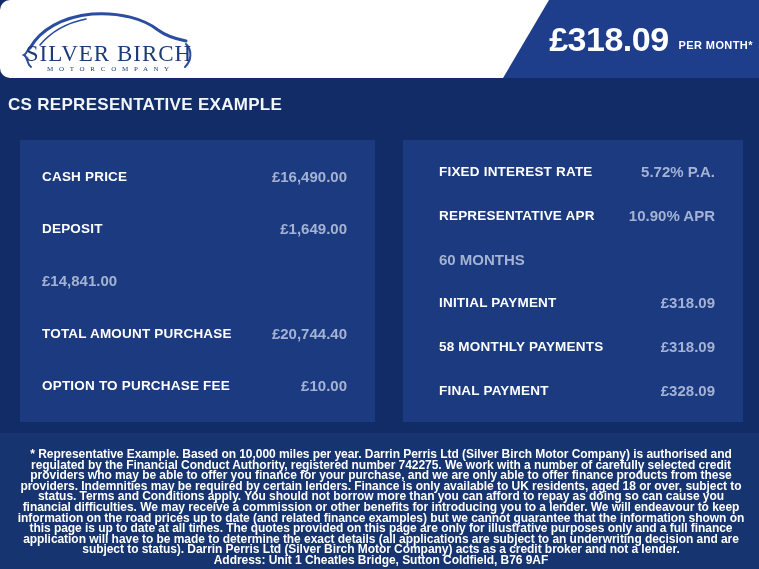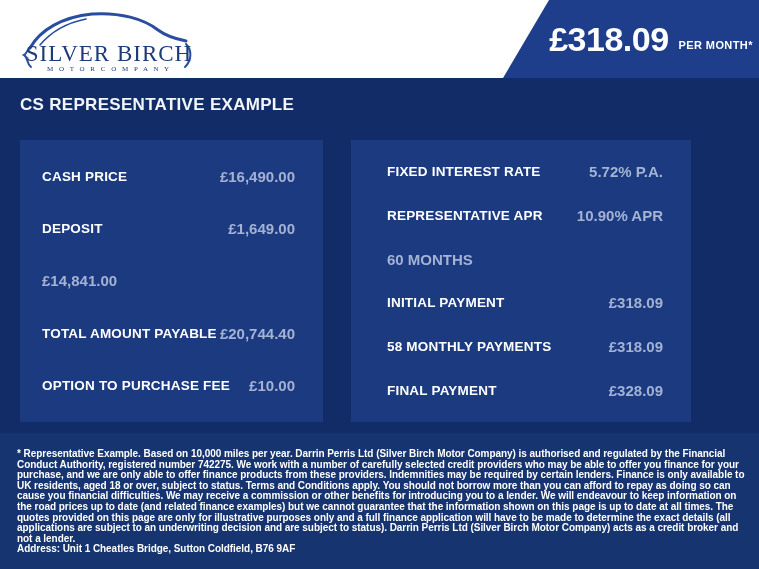--- a/index.html
+++ b/index.html
@@ -14,20 +14,21 @@
     overflow: hidden;
     margin: 0 auto;
   }
 
   
   .header {
     position: relative;
     width: 100%;
     height: 78px;
     background: #ffffff;
+    border-radius: 10px;
   }
   .logo {
     position: absolute;
     left: 16px;
     top: 4px;
   }
   .price-box {
     position: absolute;
     right: 0;
     top: 0;
@@ -54,42 +55,42 @@
     letter-spacing: 0.4px;
     margin-top: 12px;
   }
 
   
   .section-title {
     color: #f2f5fa;
     font-size: 17px;
     font-weight: 700;
     letter-spacing: 0.3px;
-    margin: 17px 0 0 20px;
+    margin: 17px 0 0 8px;
   }
 
   
   .panels {
     position: absolute;
     left: 20px;
     top: 140px;
     width: 723px;
     height: 282px;
     display: flex;
     gap: 28px;
   }
   .panel {
     background: #1b3a80;
     height: 100%;
     display: flex;
     flex-direction: column;
     justify-content: space-around;
     padding: 10px 28px 10px 22px;
   }
-  .panel.left  { width: 303px; }
+  .panel.left  { width: 355px; }
   .panel.right { width: 340px; padding-left: 36px; }
 
   .row {
     display: flex;
     justify-content: space-between;
     align-items: center;
   }
   .row .label {
     color: #ffffff;
     font-size: 13.5px;
@@ -110,25 +111,26 @@
     position: absolute;
     left: 0;
     bottom: 0;
     width: 100%;
     height: 136px;
     background: #16346f;
     padding: 16px 20px 0 17px;
   }
   .disclaimer, .address {
     color: #ffffff;
-    font-size: 10px;
+    font-size: 12px;
     font-weight: 700;
     line-height: 10.6px;
     letter-spacing: -0.05px;
     width: 728px;
+    text-align: center;
   }
 
   
   .logo text { font-family: "Liberation Serif", serif; }
 </style>
 </head>
 <body>
 
 <div class="page">
 
@@ -161,21 +163,21 @@
         <span class="value">£16,490.00</span>
       </div>
       <div class="row">
         <span class="label">DEPOSIT</span>
         <span class="value">£1,649.00</span>
       </div>
       <div class="row">
         <span class="value">£14,841.00</span>
       </div>
       <div class="row">
-        <span class="label">TOTAL AMOUNT PAYABLE</span>
+        <span class="label">TOTAL AMOUNT PURCHASE</span>
         <span class="value">£20,744.40</span>
       </div>
       <div class="row">
         <span class="label">OPTION TO PURCHASE FEE</span>
         <span class="value">£10.00</span>
       </div>
     </div>
 
     <div class="panel right">
       <div class="row">

